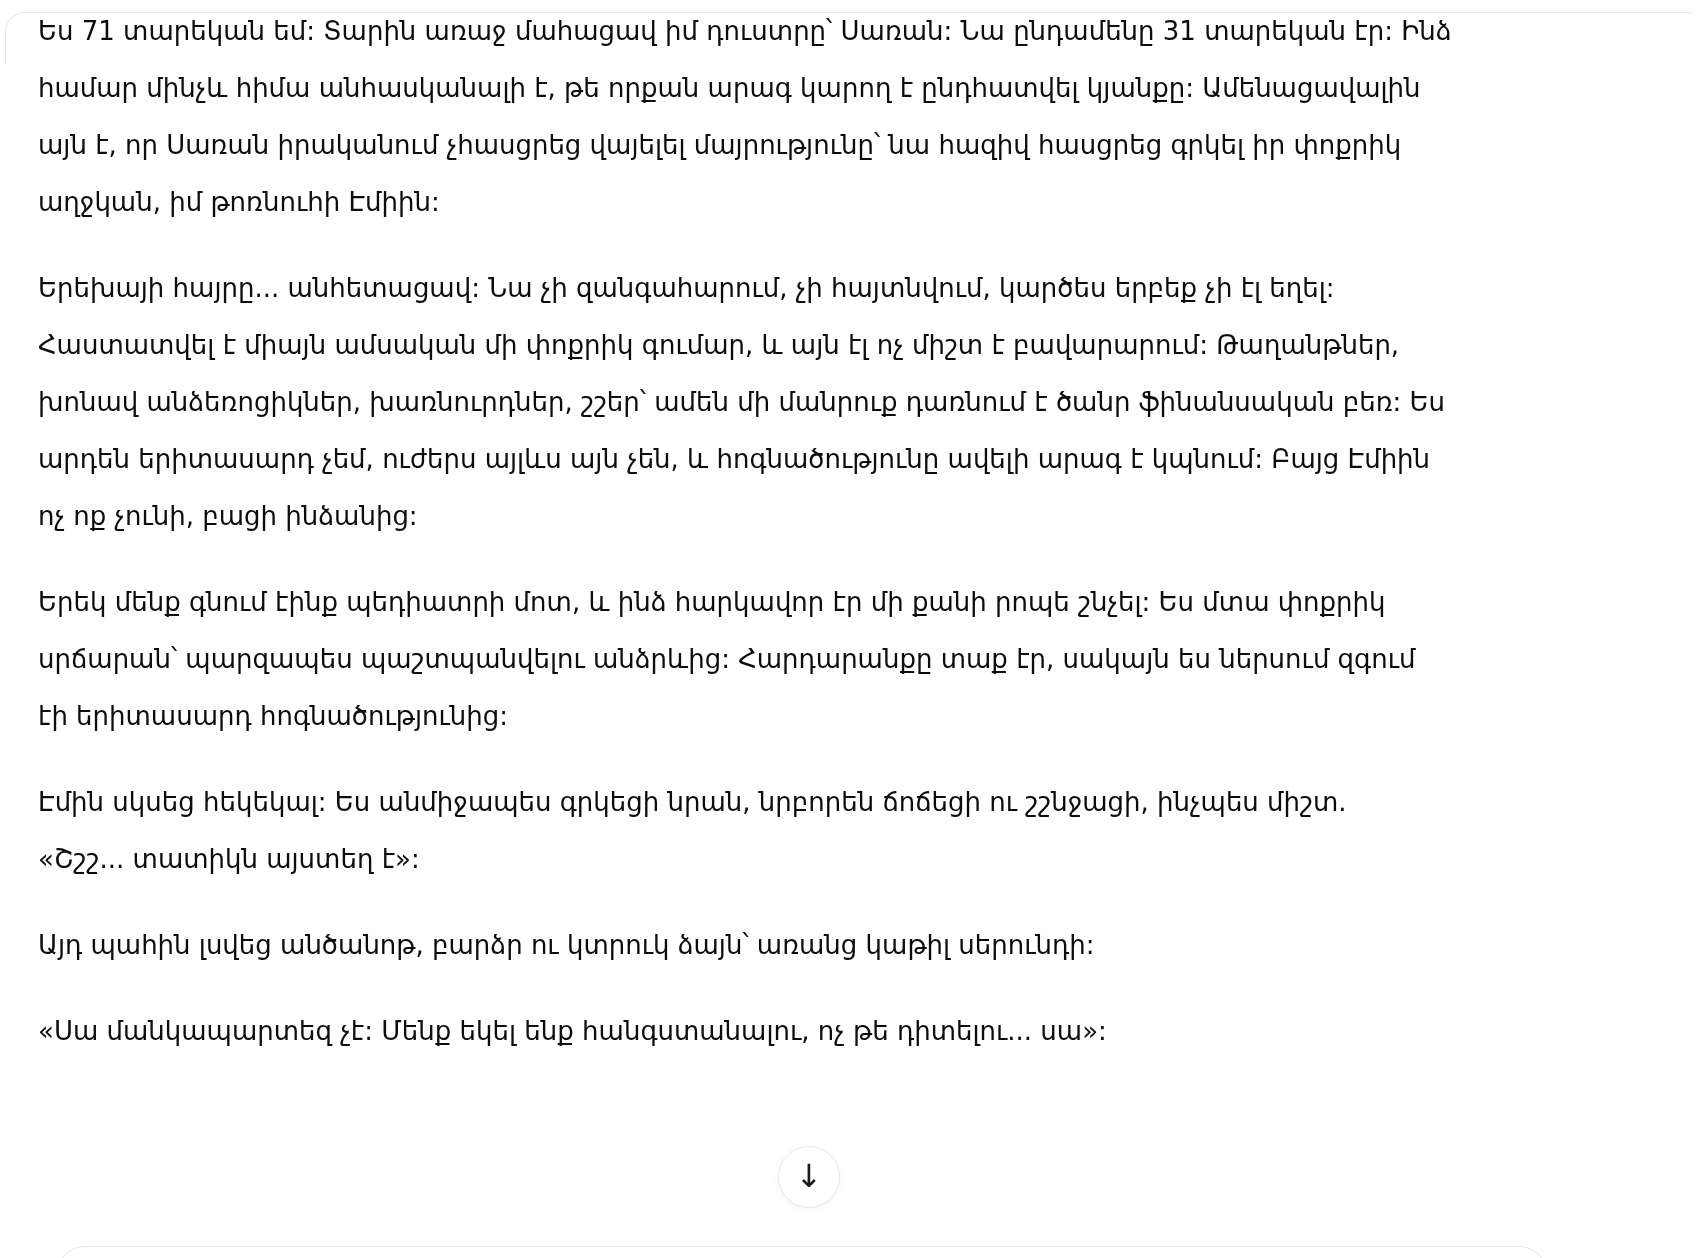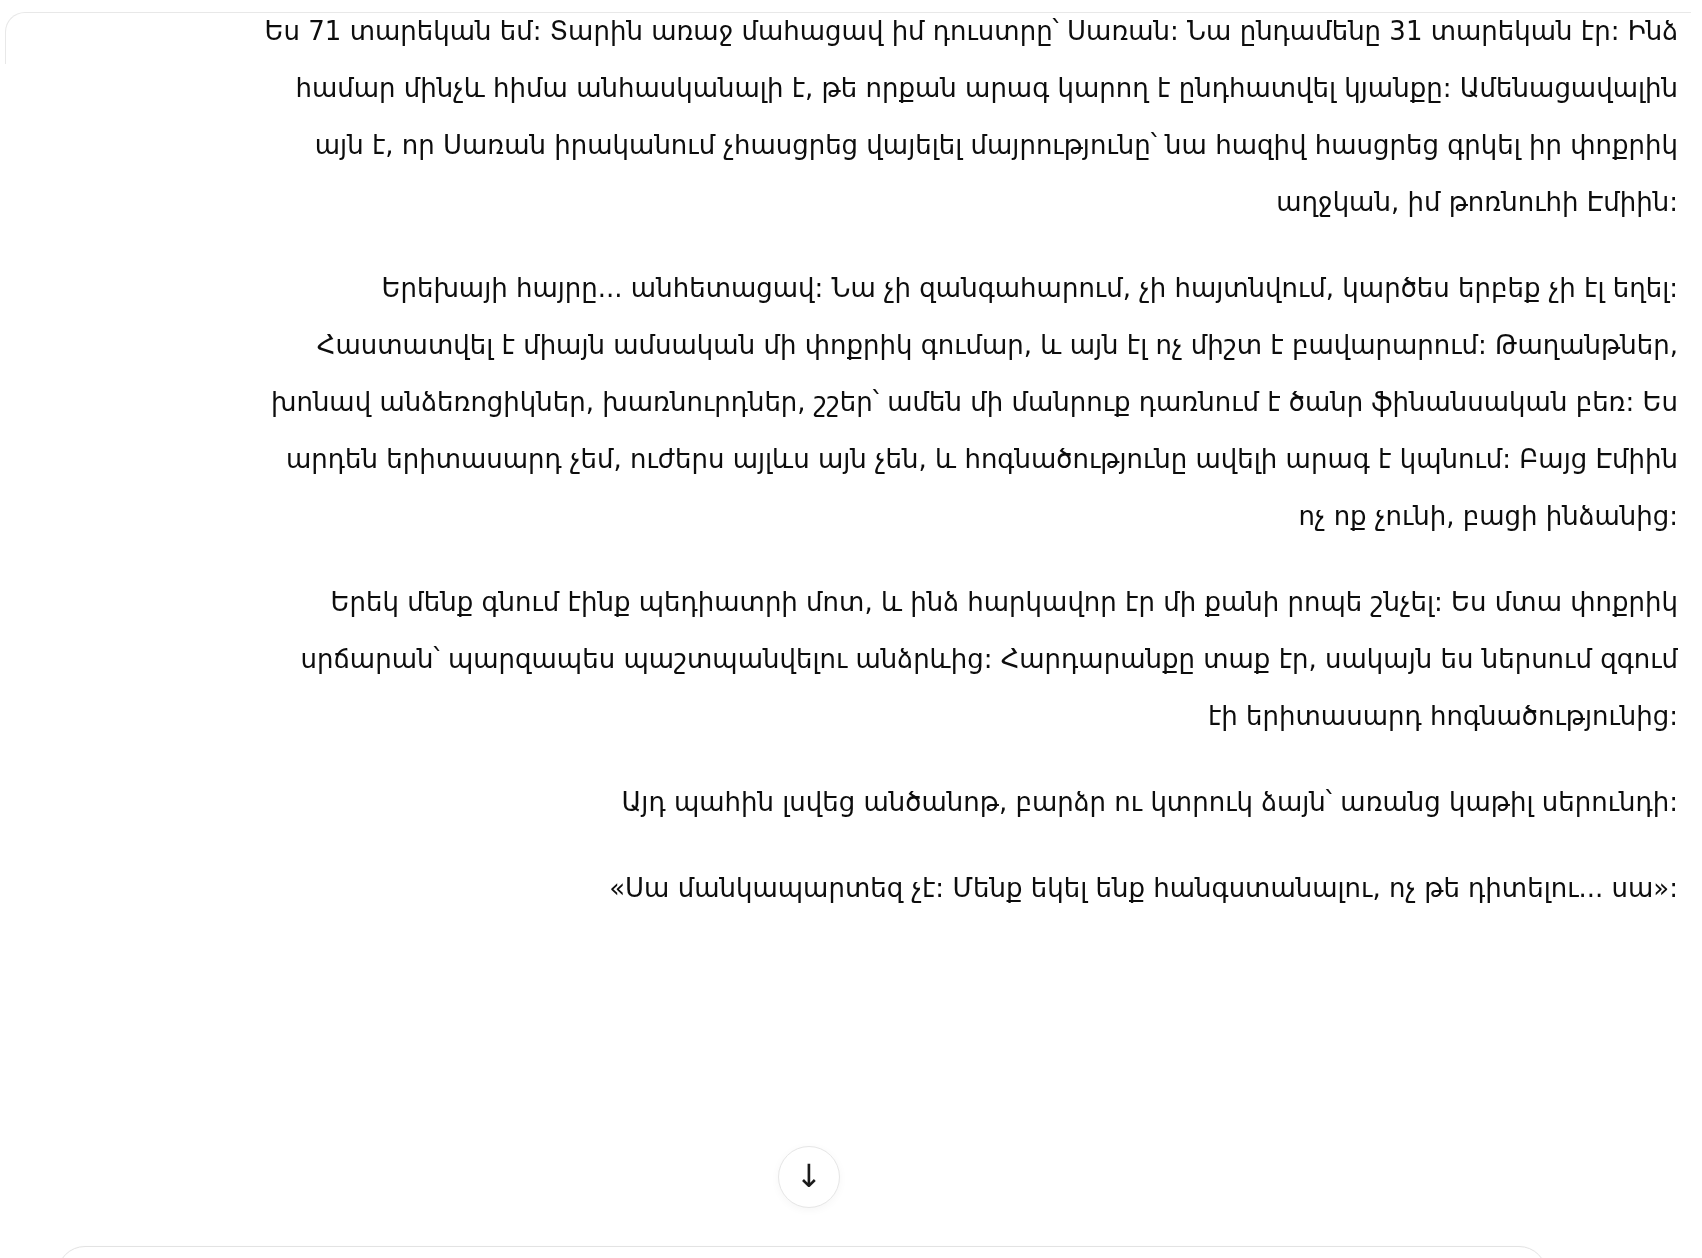--- a/index.html
+++ b/index.html
@@ -8,21 +8,20 @@
     width: 1702px; height: 1258px;
     overflow: hidden;
     background: #ffffff;
     font-family: "DejaVu Sans", "Liberation Sans", sans-serif;
   }
   .viewport {
     position: relative;
     width: 1702px; height: 1258px;
     background: #ffffff;
     overflow: hidden;
-    text-align: right;
   }
   
   .prev-boundary {
     position: absolute;
     top: 12px; left: 5px;
     width: 1686px; height: 52px;
     border-top: 1.5px solid #e8e8e8;
     border-left: 1.5px solid #e8e8e8;
     border-top-left-radius: 20px;
     pointer-events: none;
@@ -83,20 +82,22 @@
 այն է, որ Սառան իրականում չհասցրեց վայելել մայրությունը՝ նա հազիվ հասցրեց գրկել իր փոքրիկ
 աղջկան, իմ թոռնուհի Էմիին:</p>
     <p>Երեխայի հայրը... անհետացավ: Նա չի զանգահարում, չի հայտնվում, կարծես երբեք չի էլ եղել:
 Հաստատվել է միայն ամսական մի փոքրիկ գումար, և այն էլ ոչ միշտ է բավարարում: Թաղանթներ,
 խոնավ անձեռոցիկներ, խառնուրդներ, շշեր՝ ամեն մի մանրուք դառնում է ծանր ֆինանսական բեռ: Ես
 արդեն երիտասարդ չեմ, ուժերս այլևս այն չեն, և հոգնածությունը ավելի արագ է կպնում: Բայց Էմիին
 ոչ ոք չունի, բացի ինձանից:</p>
     <p>Երեկ մենք գնում էինք պեդիատրի մոտ, և ինձ հարկավոր էր մի քանի րոպե շնչել: Ես մտա փոքրիկ
 սրճարան՝ պարզապես պաշտպանվելու անձրևից: Հարդարանքը տաք էր, սակայն ես ներսում զգում
 էի երիտասարդ հոգնածությունից:</p>
+    <p>Էմին սկսեց հեկեկալ: Ես անմիջապես գրկեցի նրան, նրբորեն ճոճեցի ու շշնջացի, ինչպես միշտ.
+«Շշշ... տատիկն այստեղ է»:</p>
     <p>Այդ պահին լսվեց անծանոթ, բարձր ու կտրուկ ձայն՝ առանց կաթիլ սերունդի:</p>
     <p>«Սա մանկապարտեզ չէ: Մենք եկել ենք հանգստանալու, ոչ թե դիտելու... սա»:</p>
   </div>
 
   <div class="scroll-btn">
     <span class="arrow">↓</span>
   </div>
 
   <div class="composer"></div>
 

